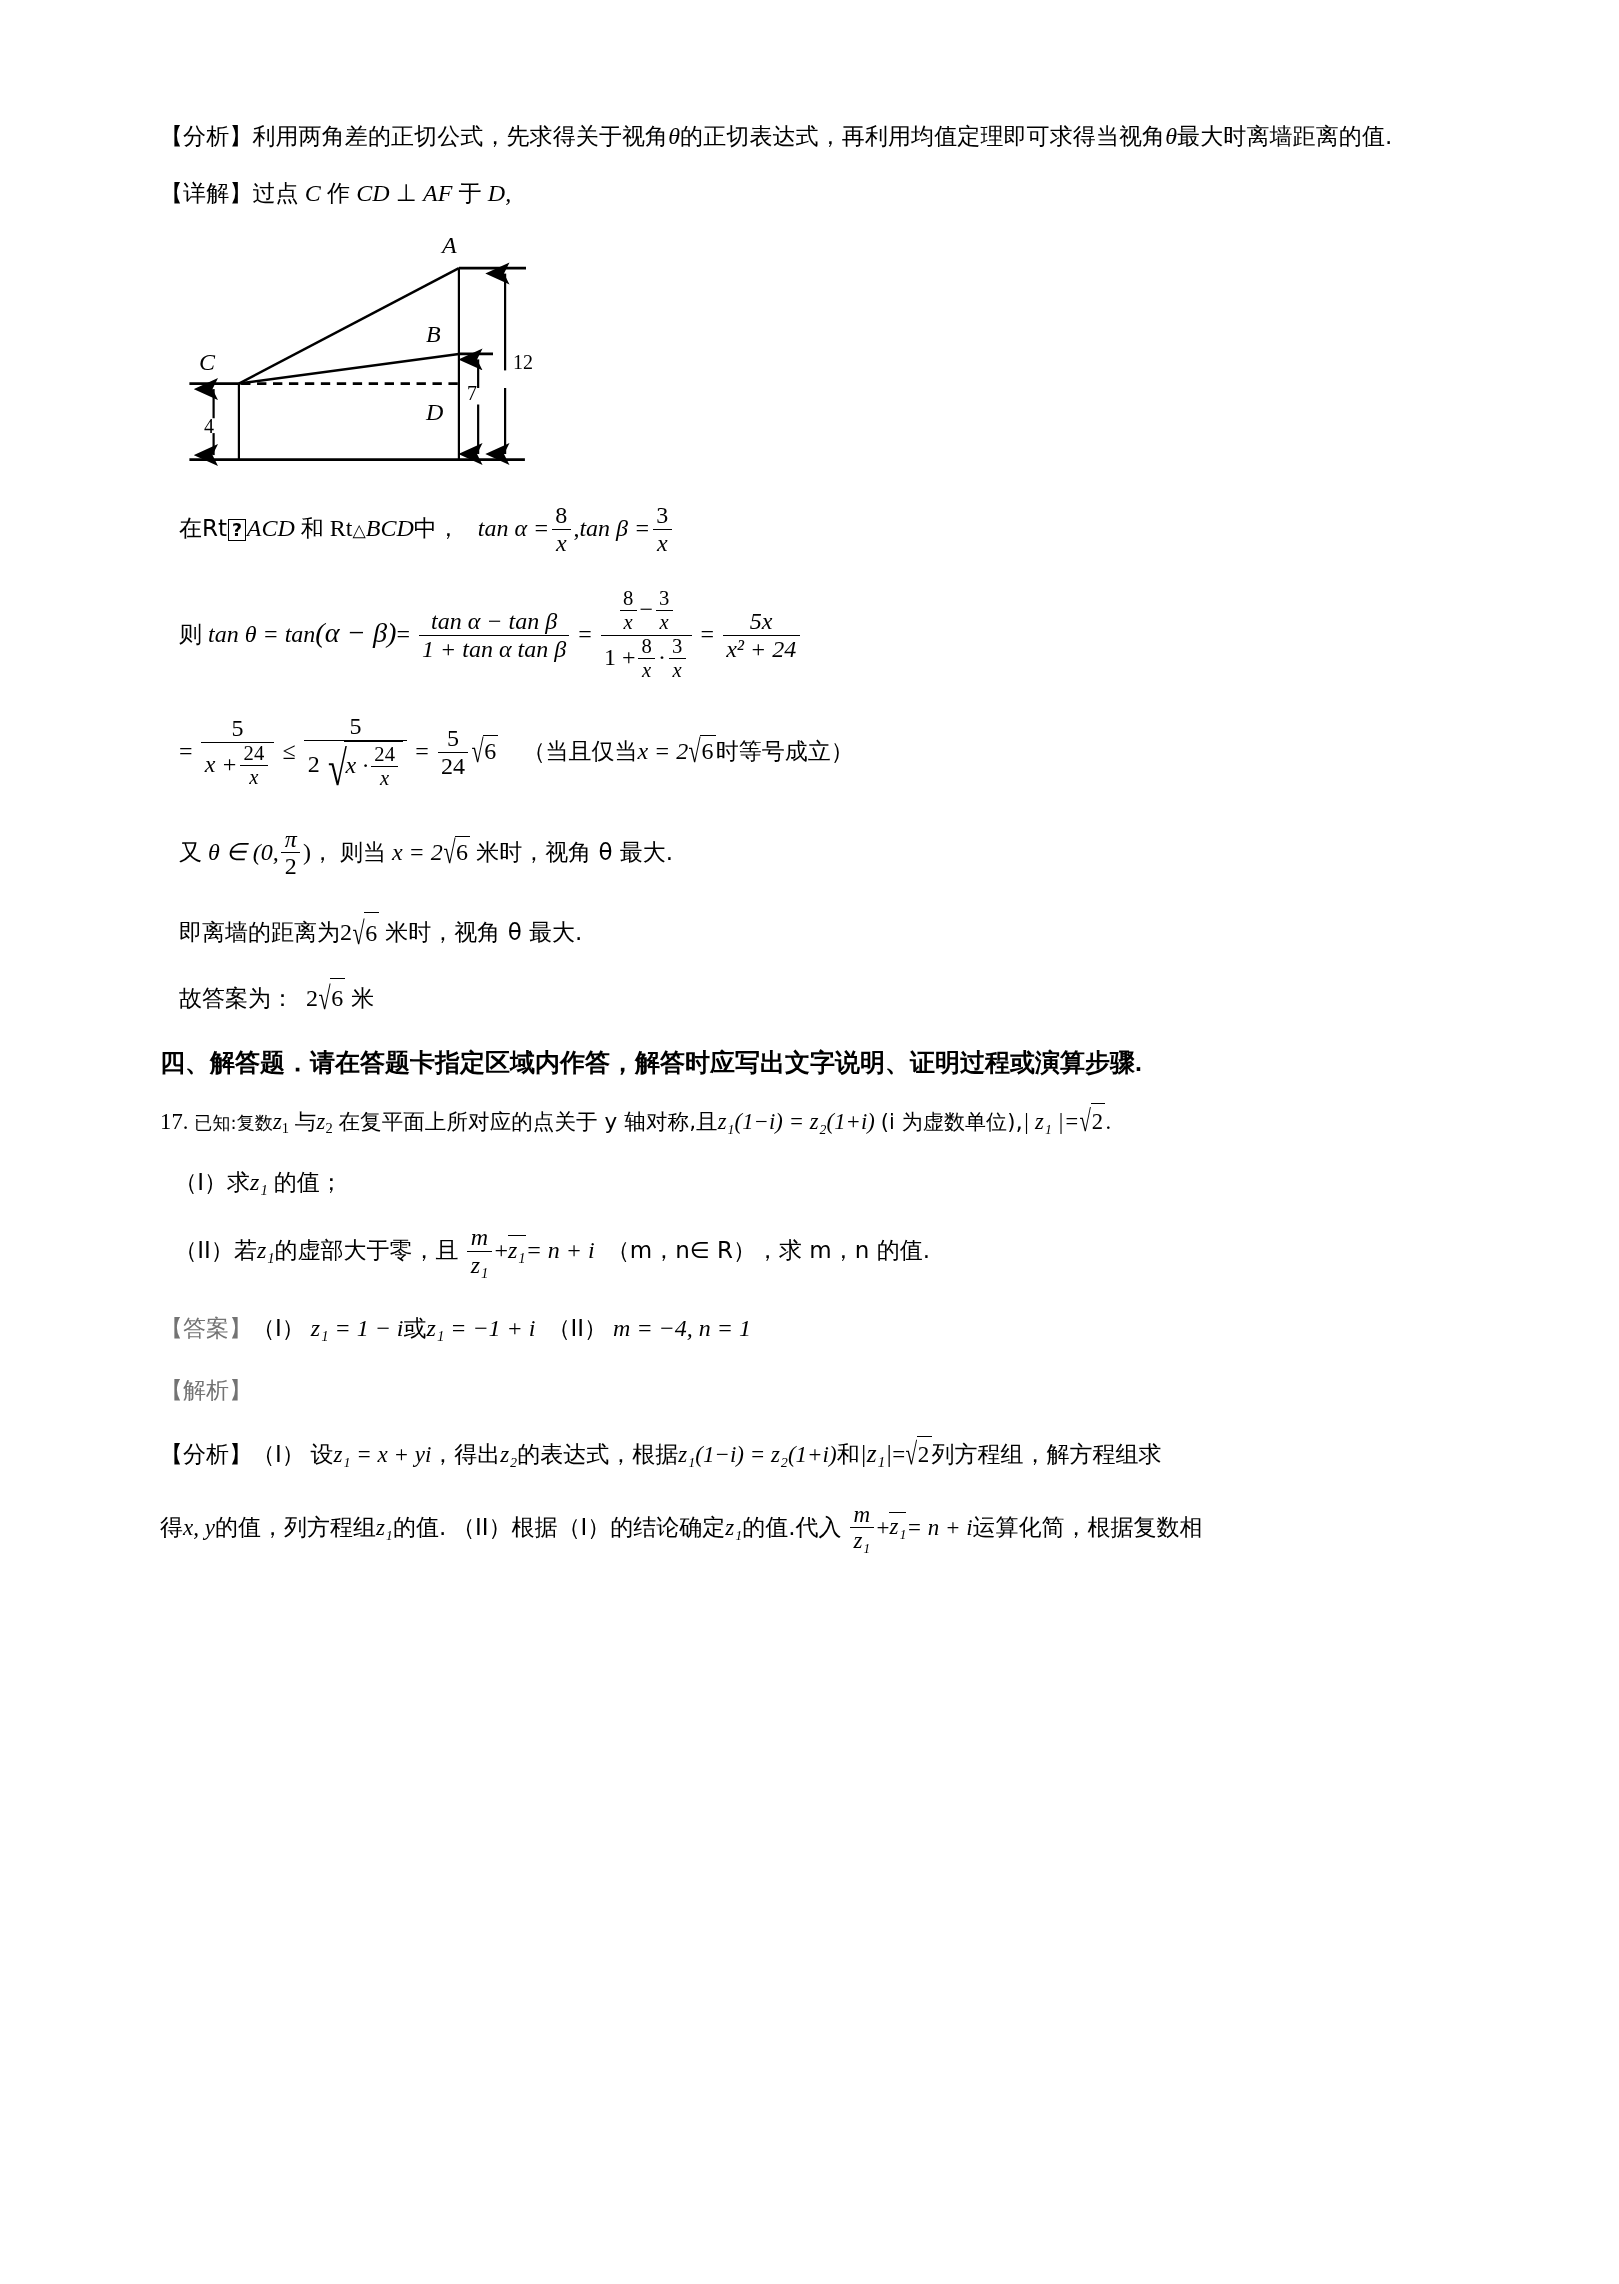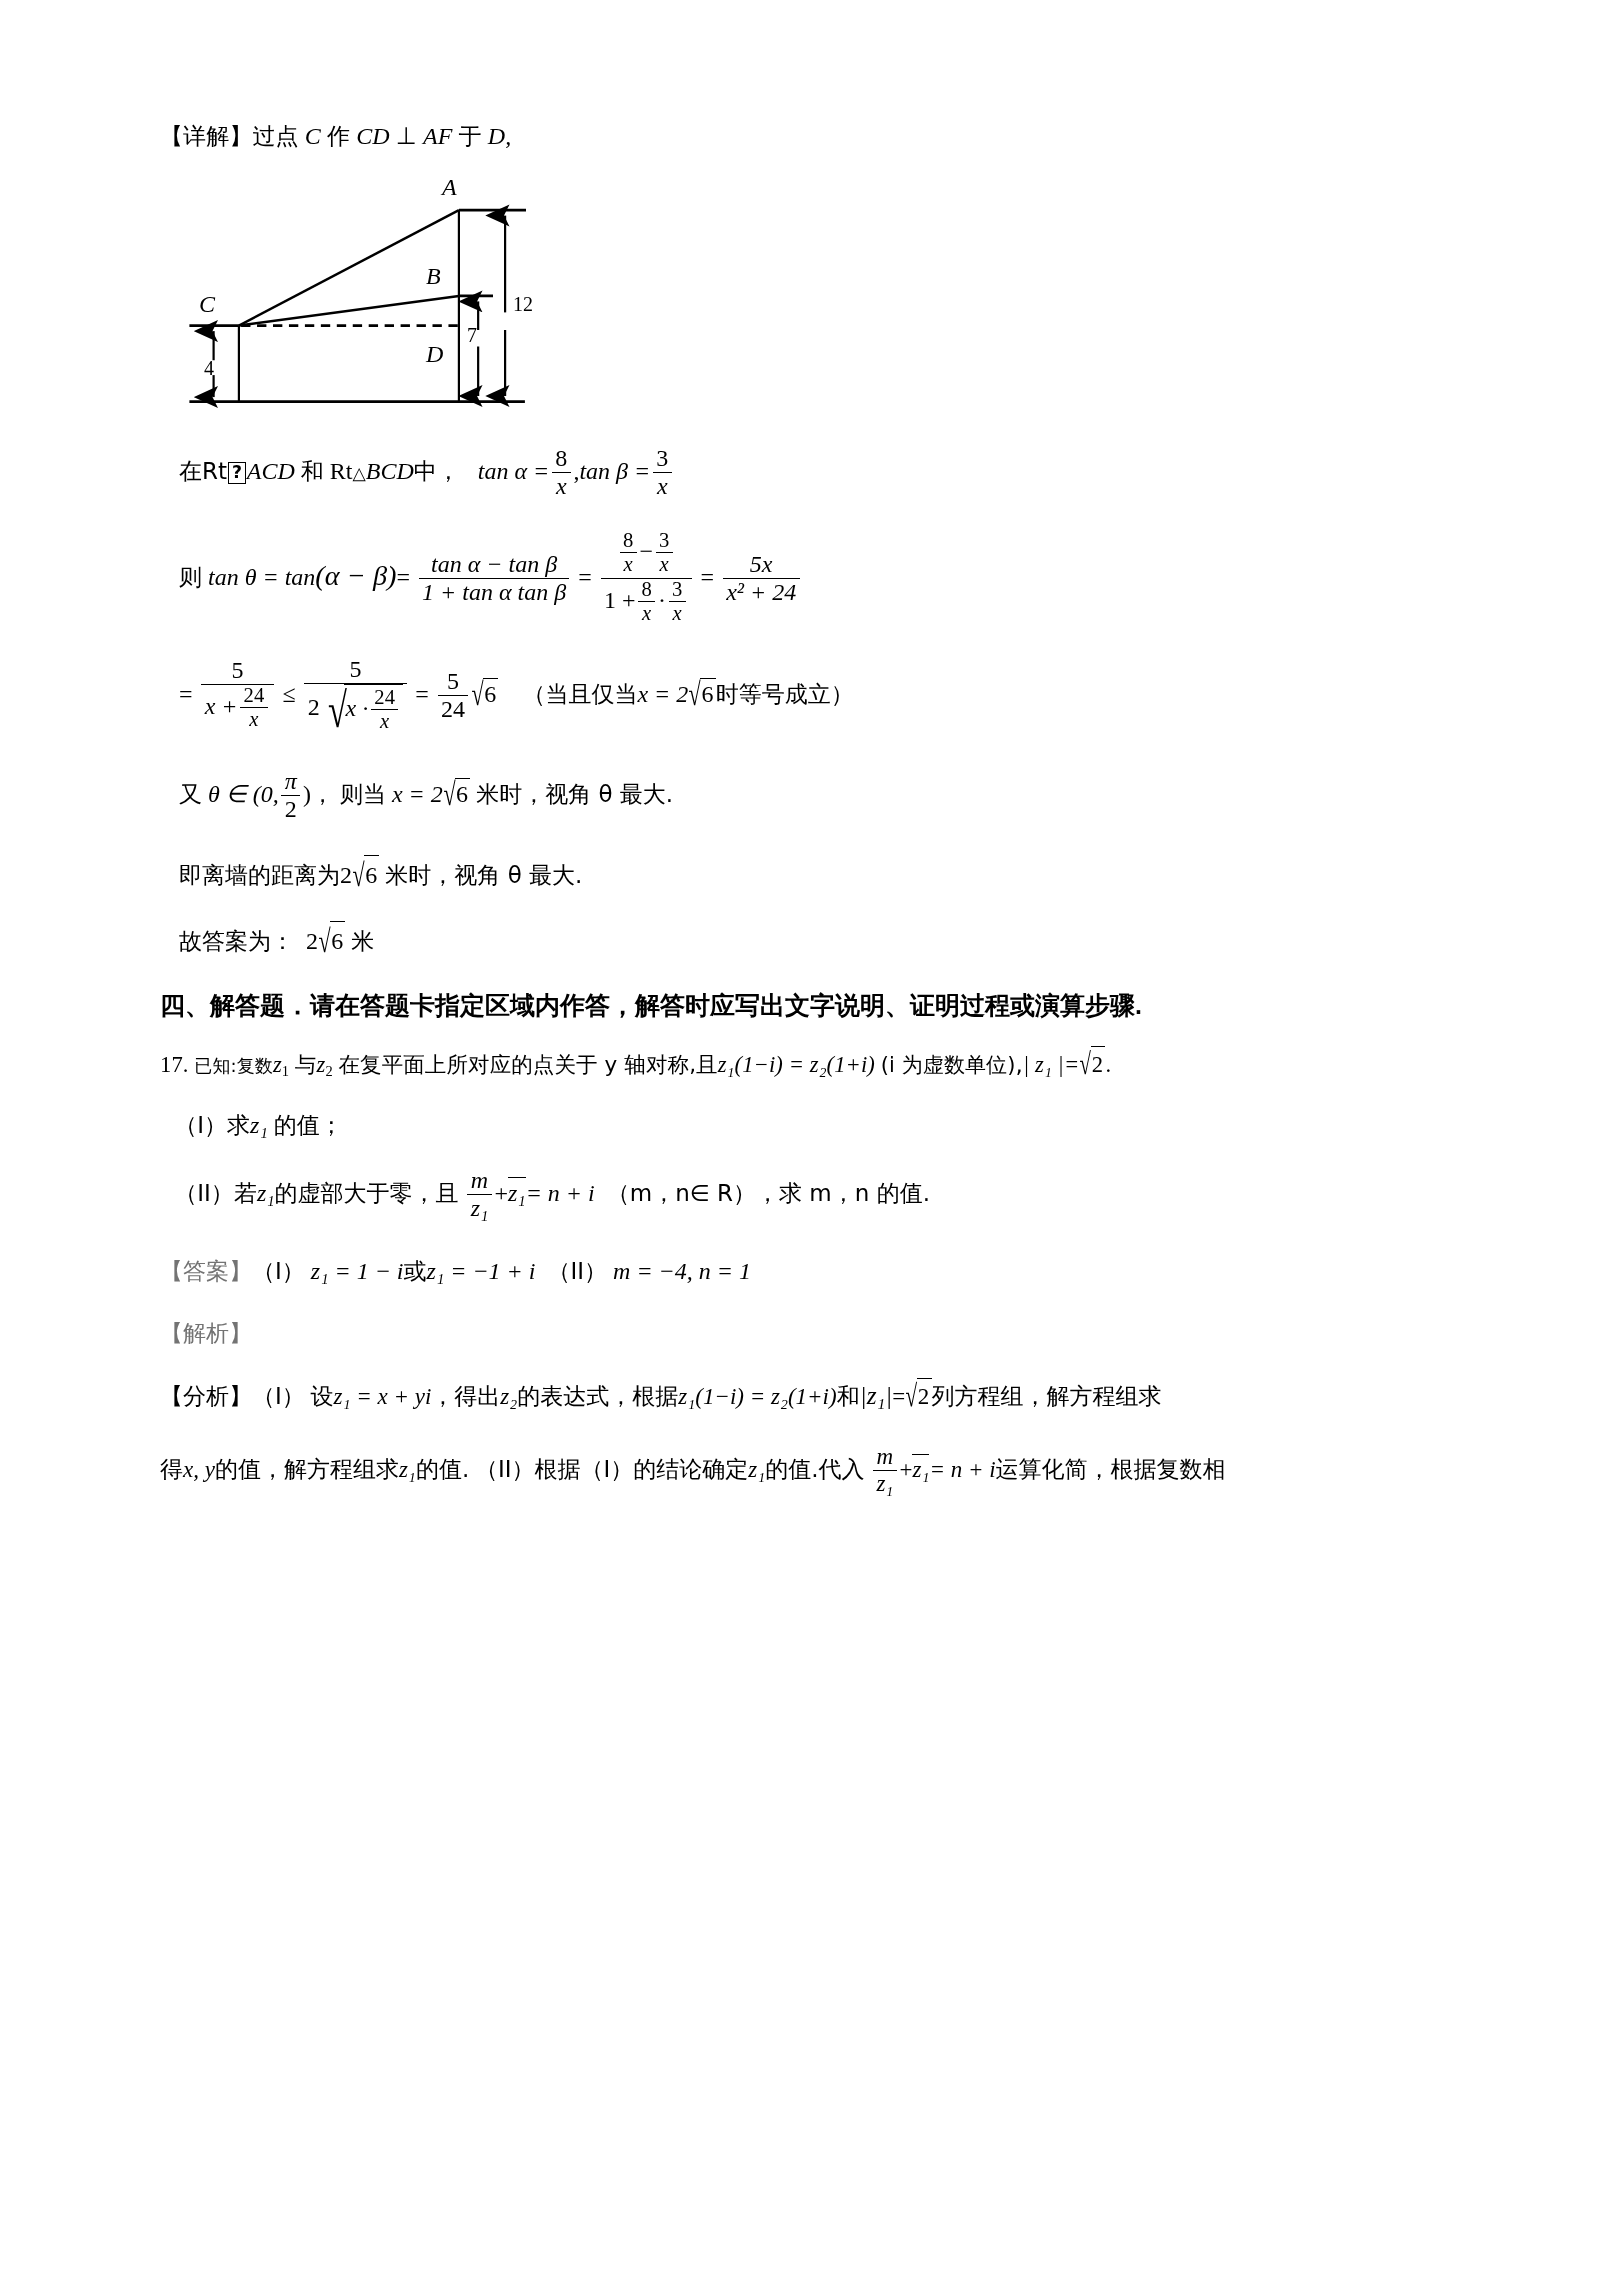--- a/index.html
+++ b/index.html
@@ -136,20 +136,23 @@
     font-family: "Liberation Serif", serif;
     font-size: 20px;
   }
 </style>
 </head>
 <body>
 
 <div class="page">
   <div class="content">
 
+    <p class="para">
+      <span class="cn tag">【分析】</span><span class="cn">利用两角差的正切公式，先求得关于视角</span><span class="mi">θ</span><span class="cn">的正切表达式，再利用均值定理即可求得当视角</span><span class="mi">θ</span><span class="cn">最大时离墙距离的值.</span>
+    </p>
 
     <p class="para tight">
       <span class="cn tag">【详解】</span><span class="cn">过点</span>
       <span class="mi">C</span>
       <span class="cn">作</span>
       <span class="mi">CD</span>
       <span class="mn">⊥</span>
       <span class="mi">AF</span>
       <span class="cn">于</span>
       <span class="mi">D,</span>
@@ -304,20 +307,20 @@
     <p class="eqline" style="margin-bottom:26.4px;">
       <span class="cn tag blue">【解析】</span>
     </p>
 
     <p class="eqline" style="margin-bottom:30px; font-size:23px;">
       <span class="cn tag">【分析】</span><span class="cn">（I）</span>
       <span class="cn">设</span><span class="mi">z₁ = x + yi</span><span class="cn">，得出</span><span class="mi">z₂</span><span class="cn">的表达式，根据</span><span class="mi">z₁(1−i) = z₂(1+i)</span><span class="cn">和</span><span class="mi" style="font-size:1.1em;">|z₁|</span><span class="mn">=</span><span class="sqrt"><span class="rad">√</span><span class="rnd mn">2</span></span><span class="cn">列方程组，解方程组求</span>
     </p>
 
     <p class="eqline tall" style="margin-bottom:11px; font-size:23px;">
-      <span class="cn">得</span><span class="mi">x, y</span><span class="cn">的值，解方程组求</span><span class="mi">z₁</span><span class="cn">的值.</span>
+      <span class="cn">得</span><span class="mi">x, y</span><span class="cn">的值，列方程组</span><span class="mi">z₁</span><span class="cn">的值.</span>
       <span class="cn">（II）</span><span class="cn">根据（I）的结论确定</span><span class="mi">z₁</span><span class="cn">的值.代入</span>
       <span class="frac"><span class="num mi">m</span><span class="den mi">z₁</span></span><span class="mn">+</span><span class="mi overline">z₁</span><span class="mi">= n + i</span><span class="cn">运算化简，根据复数相</span>
     </p>
 
   </div>
 </div>
 
 
 </body></html>

